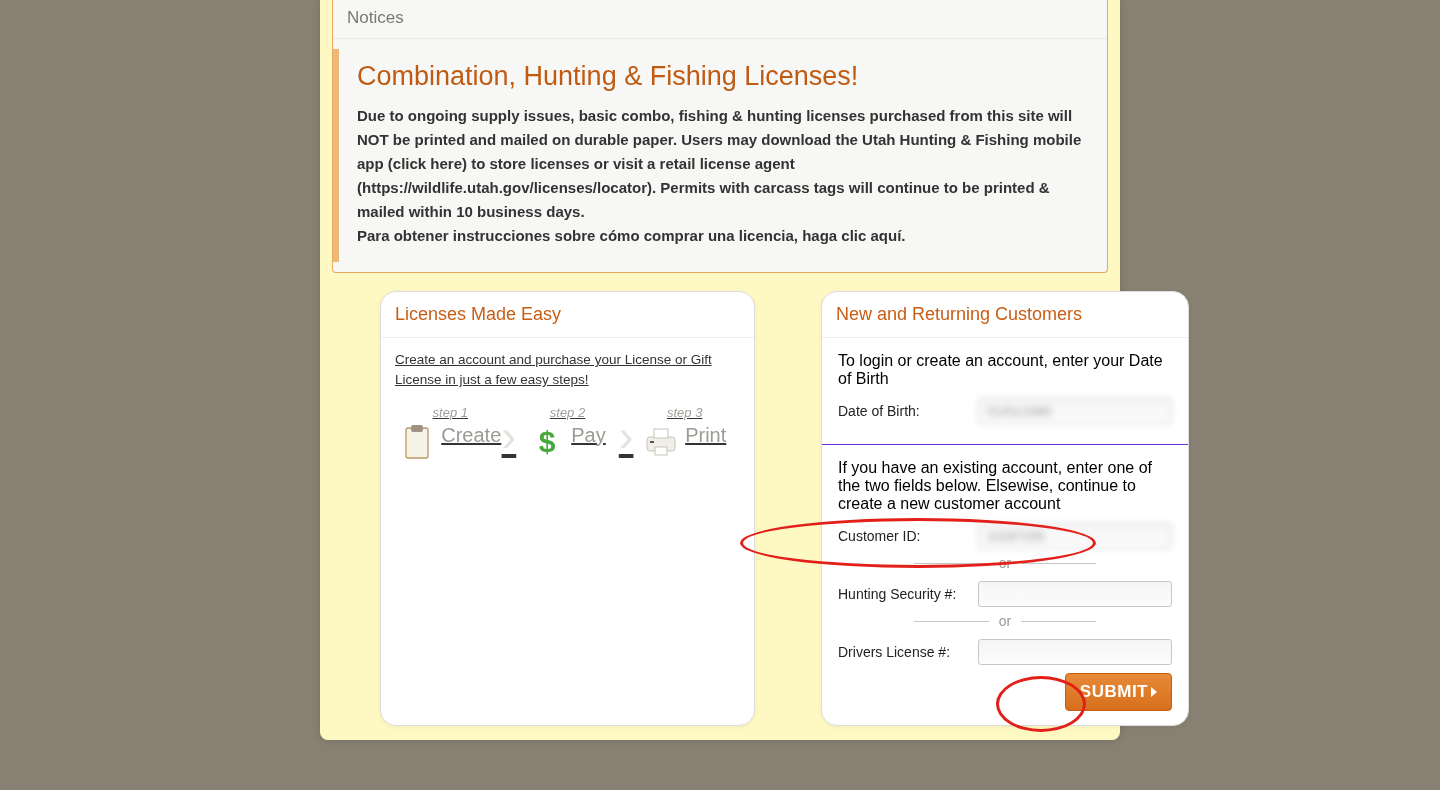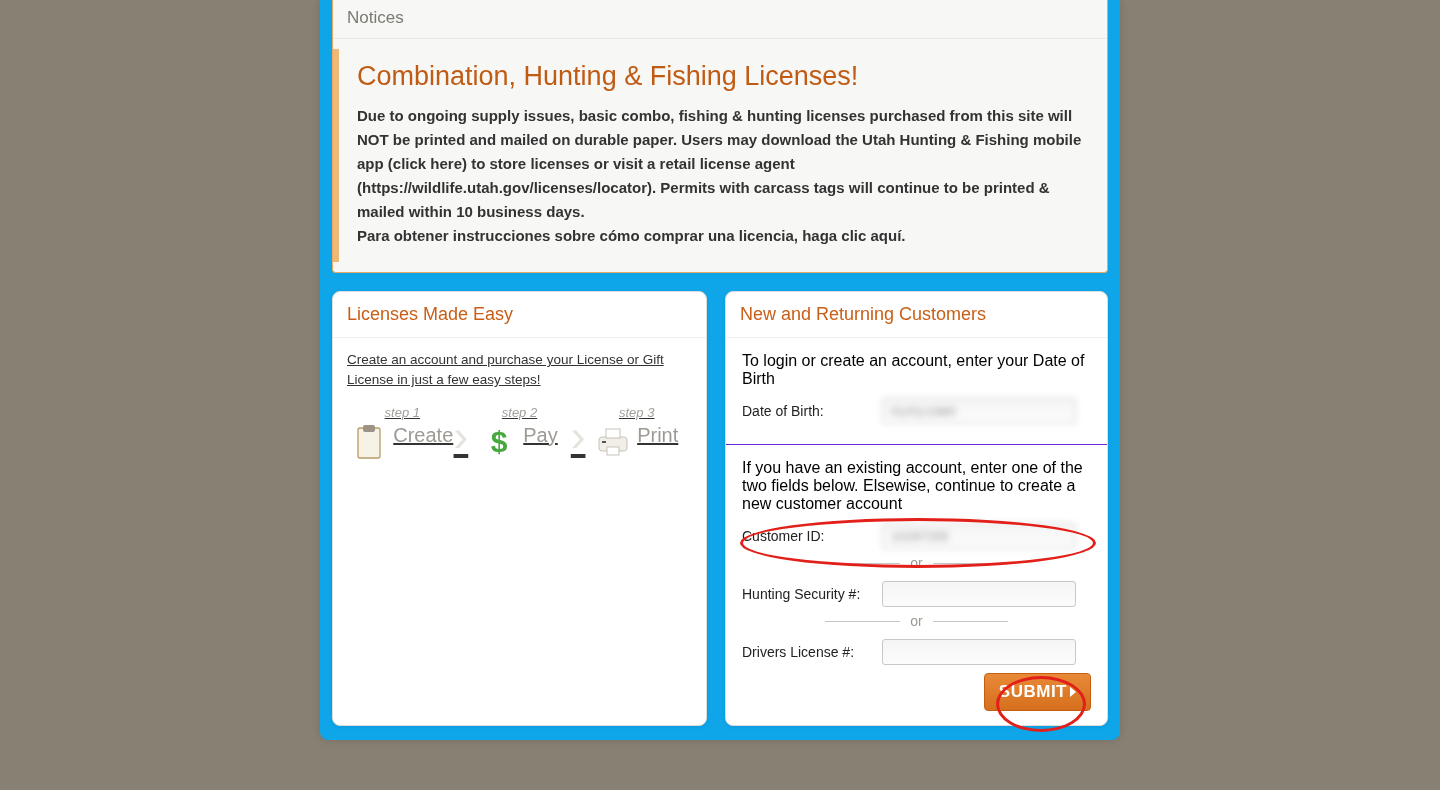--- a/index.html
+++ b/index.html
@@ -6,21 +6,21 @@
 body {
   font-family: Arial, Helvetica, sans-serif;
   background: #888173;
   width: 1440px;
   height: 790px;
   overflow: hidden;
 }
 .page-container {
   width: 800px;
   margin: 0 auto;
-  background: #0ea5e9;
+  background: #fef9c3;
   border-radius: 0 0 8px 8px;
   box-shadow: 0 0 10px rgba(0,0,0,0.15);
 }
 .notices-section {
   border: 1px solid #e9a861;
   border-top: none;
   border-radius: 0 0 4px 4px;
   margin: 0 12px;
   background: #f7f7f5;
 }
@@ -48,23 +48,24 @@
   line-height: 1.6;
 }
 .notice-body .notice2 h2 { margin-top: 22px; }
 .columns {
   display: flex;
   gap: 18px;
   padding: 18px 12px 14px 12px;
 }
 .panel {
   border: 1px solid #ddd;
-  border-radius: 8px;
+  border-radius: 16px;
   background: #fff;
   box-shadow: 0 1px 4px rgba(0,0,0,0.06);
+  margin-left: 48px;
 }
 .panel-left { flex: 0 0 375px; }
 .panel-right { flex: 1; }
 .panel-header {
   padding: 12px 14px;
   border-bottom: 1px solid #eee;
 }
 .panel-header h3 {
   color: #c95e16;
   font-weight: 400;

